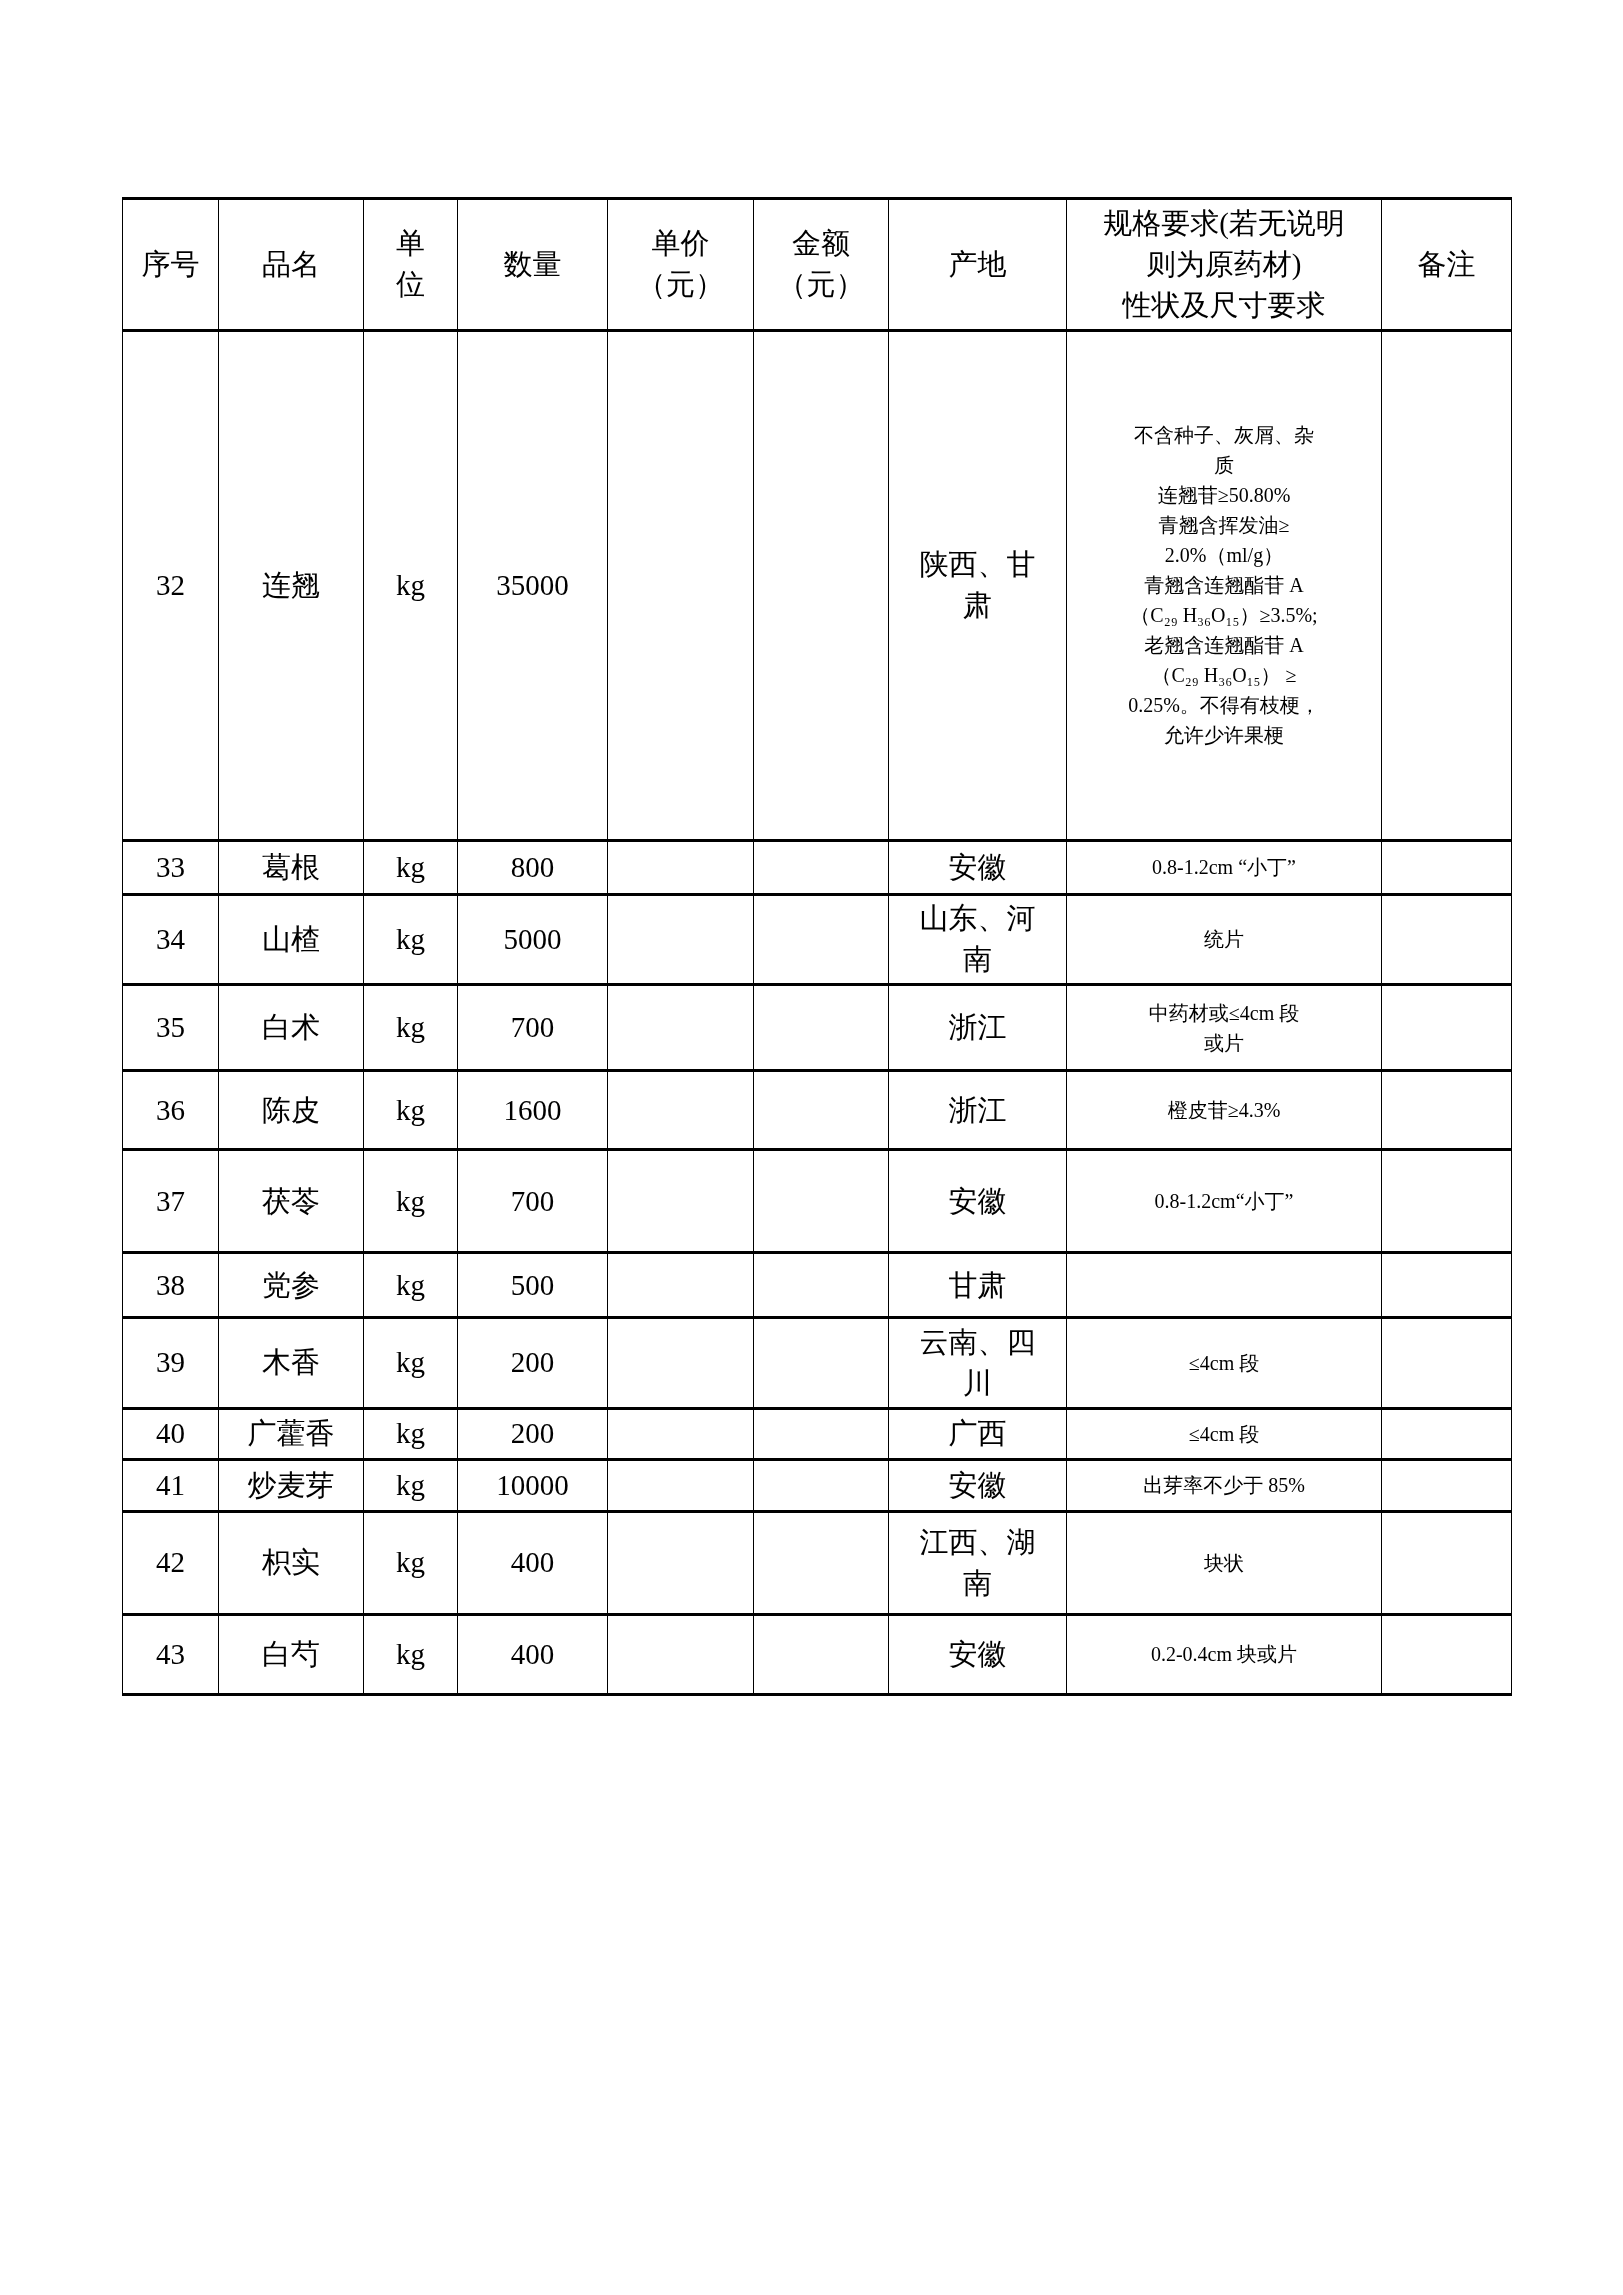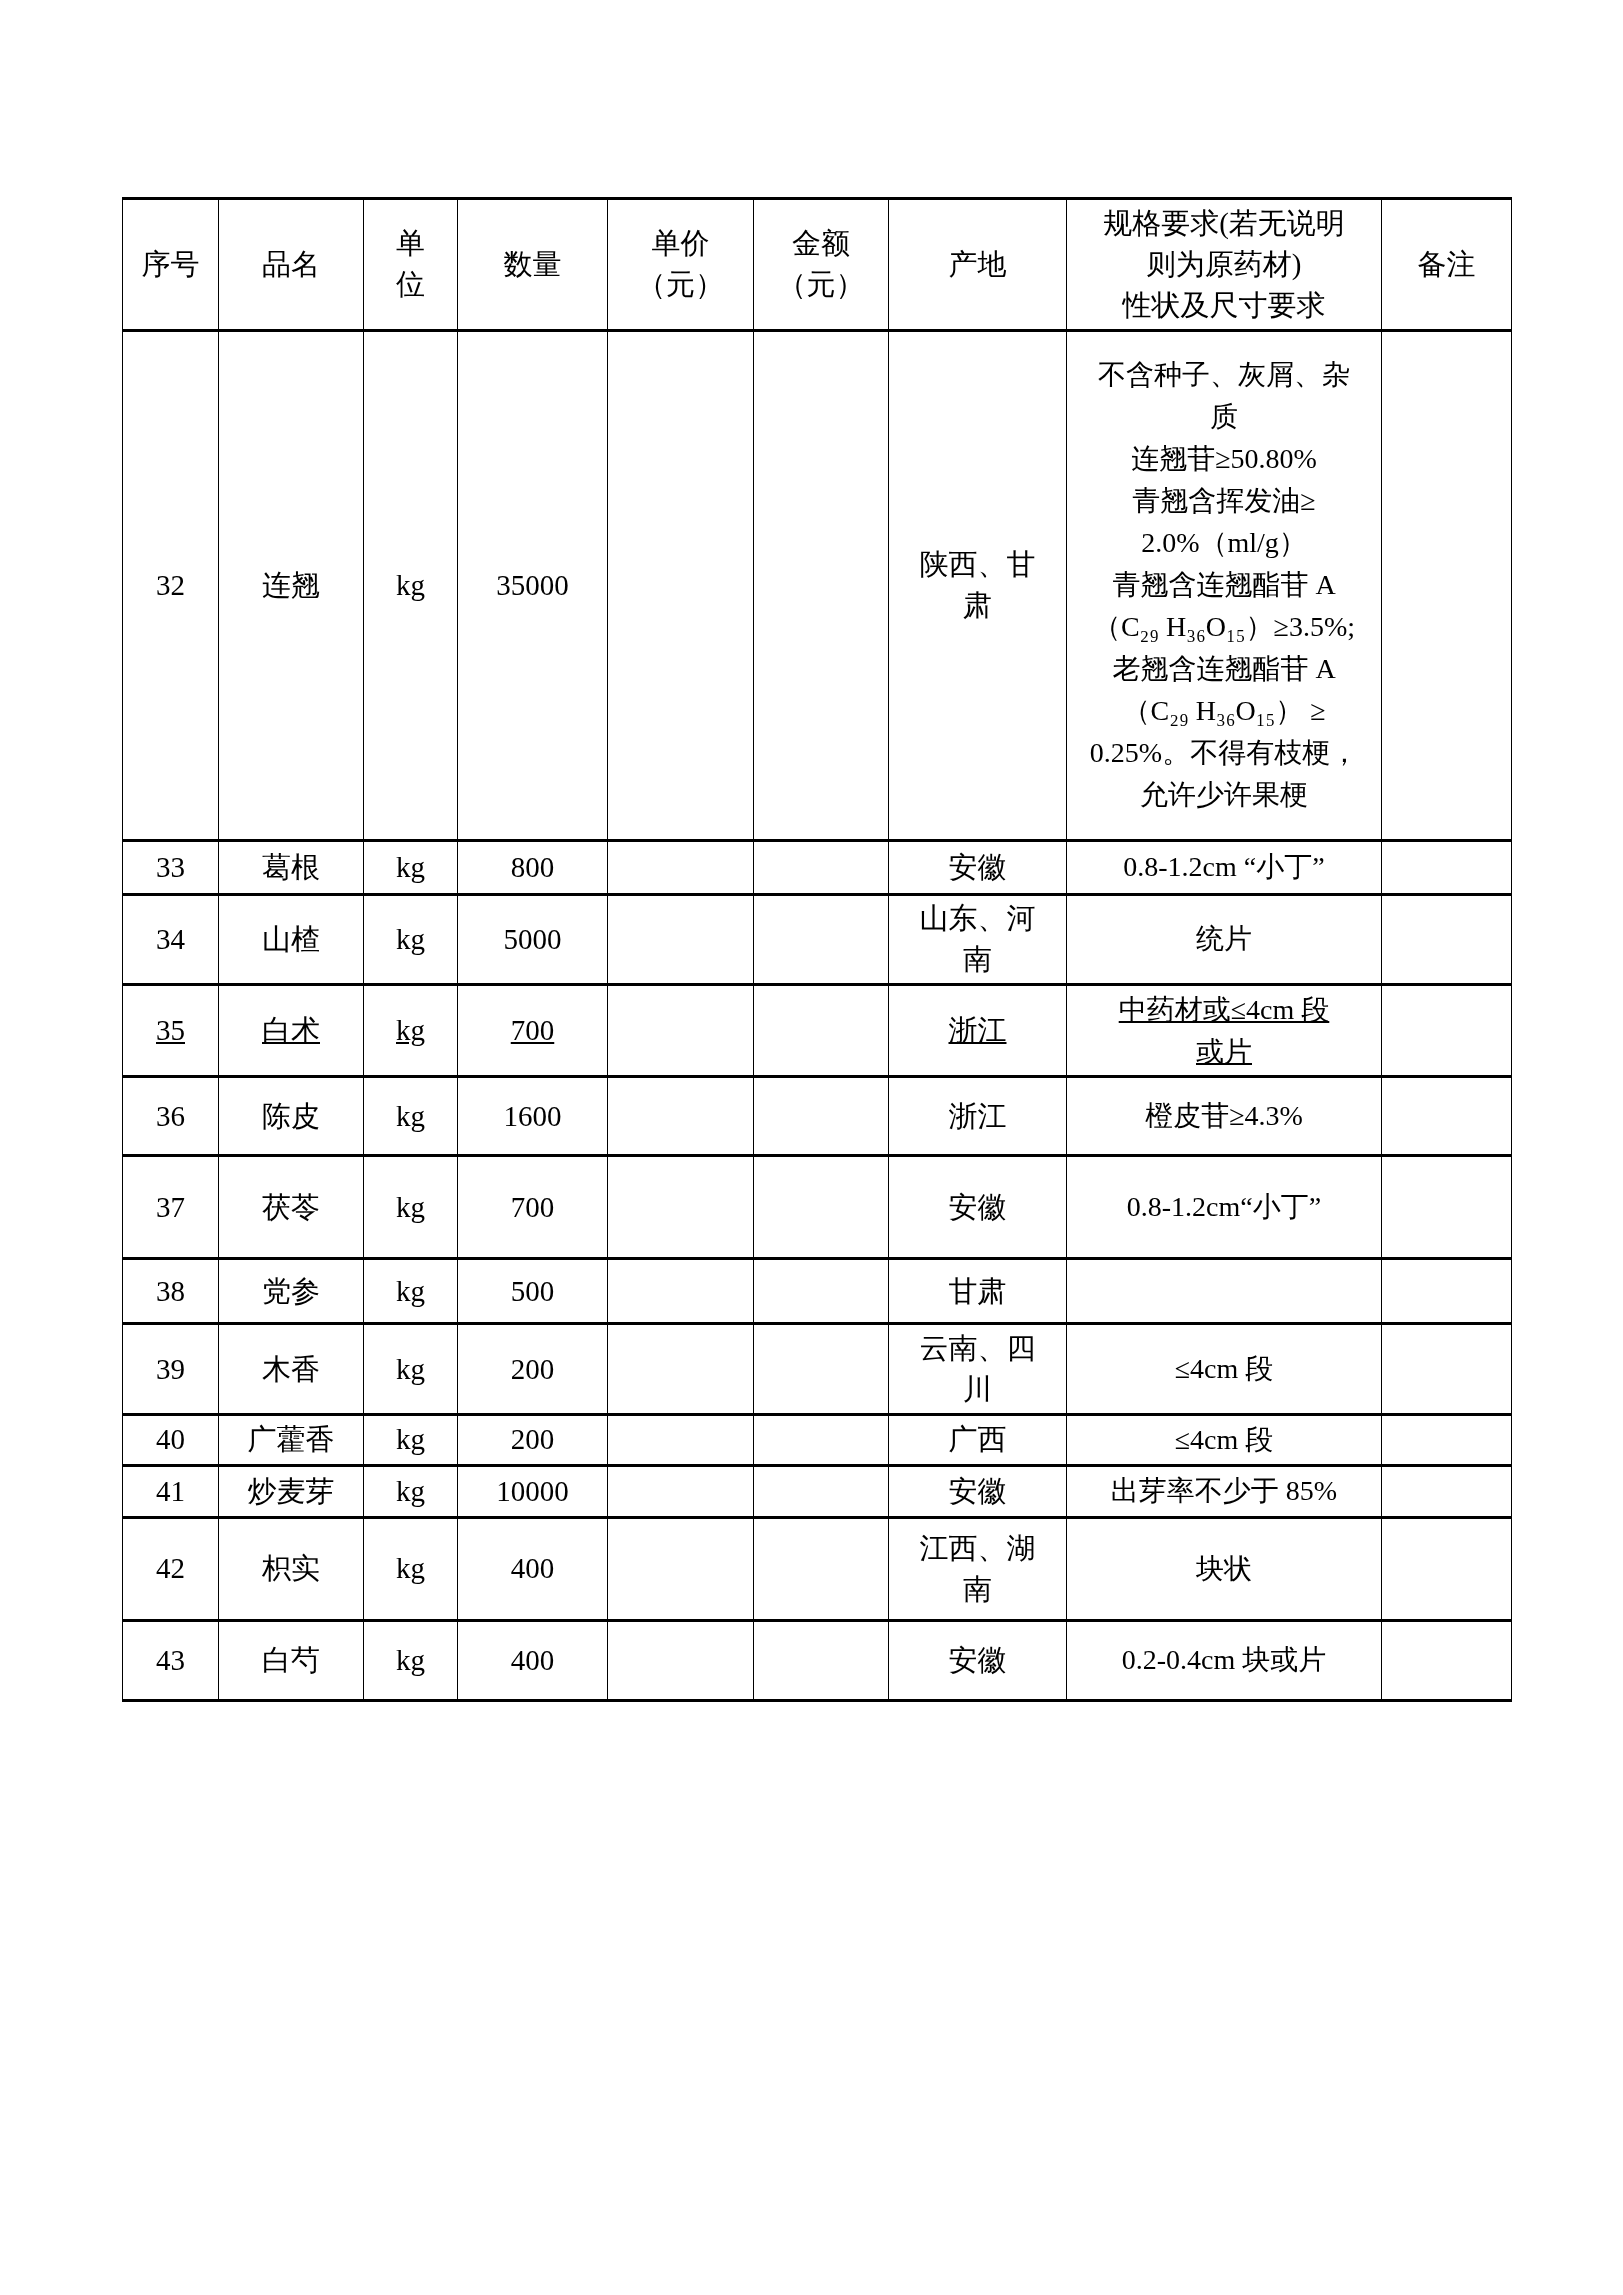--- a/index.html
+++ b/index.html
@@ -30,21 +30,21 @@
     text-align: center;
     vertical-align: middle;
     font-weight: normal;
     font-size: 29px;
     line-height: 1.42;
     padding: 2.6px 6.5px;
     word-break: break-all;
     box-sizing: border-box;
   }
   table.doc-table td.cell-origin { padding: 2.6px 17px; }
-  table.doc-table td.cell-spec   { font-size: 28px; line-height: 1.5; padding: 2.6px 9.2px; }
+  table.doc-table td.cell-spec   { font-size: 20px; line-height: 1.5; padding: 2.6px 9.2px; }
   table.doc-table td.cell-spec .spec-line { text-align: center; }
   .header-line { text-align: center; }
 </style>
 </head>
 <body>
 
 <div class="table-wrap">
   <table class="doc-table">
     <colgroup>
         <col style="width: 96px;">
@@ -136,21 +136,21 @@
           <td class="cell-unit">kg</td>
           <td class="cell-qty">5000</td>
           <td class="cell-price"></td>
           <td class="cell-amount"></td>
           <td class="cell-origin">山东、河南</td>
           <td class="cell-spec">
             <div class="spec-line">统片</div>
           </td>
           <td class="cell-remark"></td>
         </tr>
-        <tr style="height: 86px; text-decoration: underline;">
+        <tr style="height: 86px;">
           <td class="cell-no">35</td>
           <td class="cell-name">白术</td>
           <td class="cell-unit">kg</td>
           <td class="cell-qty">700</td>
           <td class="cell-price"></td>
           <td class="cell-amount"></td>
           <td class="cell-origin">浙江</td>
           <td class="cell-spec">
             <div class="spec-line">中药材或≤4cm 段</div>
             <div class="spec-line">或片</div>

